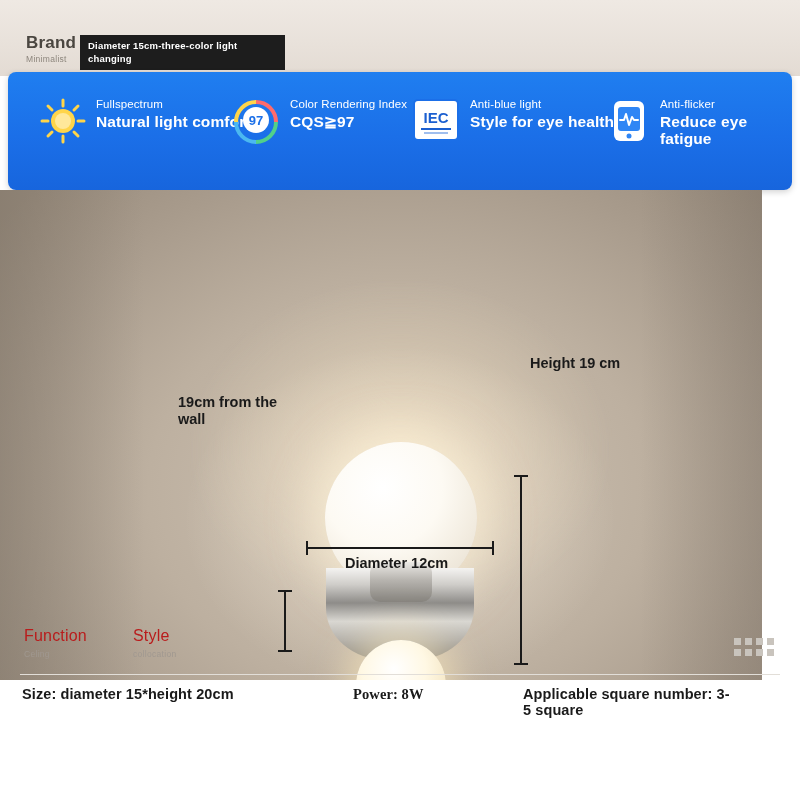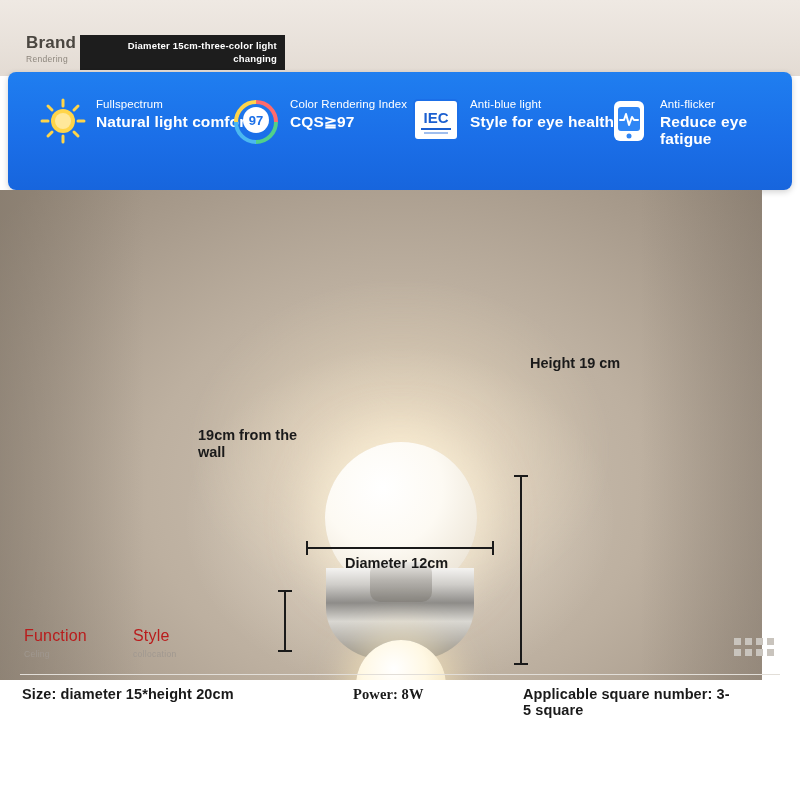--- a/index.html
+++ b/index.html
@@ -50,21 +50,20 @@
     left: 80px; top: 35px;
     width: 205px; height: 35px;
     background: #1d1d1d;
     color: #ffffff;
     font-size: 9.5px;
     font-weight: bold;
     line-height: 13px;
     padding: 4px 8px 0 8px;
     box-sizing: border-box;
     letter-spacing: .2px;
-    text-align: right;
   }
 
   
   .blue-banner {
     position: absolute;
     left: 8px; top: 72px;
     width: 784px; height: 118px;
     background: linear-gradient(180deg, #1f7ef0 0%, #1b6fe8 55%, #1765dd 100%);
     border-radius: 8px;
     box-shadow: 0 2px 6px rgba(0,0,0,.18);
@@ -155,21 +154,21 @@
 
   
   .ann {
     position: absolute;
     color: #1a1a1a;
     font-size: 14.5px;
     font-weight: bold;
     line-height: 1.2;
   }
   .ann-height { left: 530px; top: 165px; width: 95px; }
-  .ann-wall  { left: 178px; top: 237px; width: 110px; margin-left: 20px; }
+  .ann-wall  { left: 178px; top: 204px; width: 110px; }
   .ann-diam  { left: 345px; top: 365px; }
 
   .line-v {
     position: absolute;
     background: #1a1a1a;
     width: 2px;
   }
   .line-h {
     position: absolute;
     background: #1a1a1a;
@@ -247,21 +246,21 @@
   }
 </style>
 </head>
 <body>
 
 <div class="page">
 
   <div class="top-strip">
     <div class="brand-block">
       <div class="brand-name">Brand</div>
-      <div class="brand-sub">Rendering</div>
+      <div class="brand-sub">Minimalist</div>
     </div>
     <div class="black-tag">Diameter 15cm-three-color light changing</div>
   </div>
 
   <div class="blue-banner">
 
     <div class="feature f1">
       <span class="icon-box">
         <svg width="46" height="46" viewBox="0 0 46 46">
           <g stroke="#ffd54a" stroke-width="3" stroke-linecap="round">

